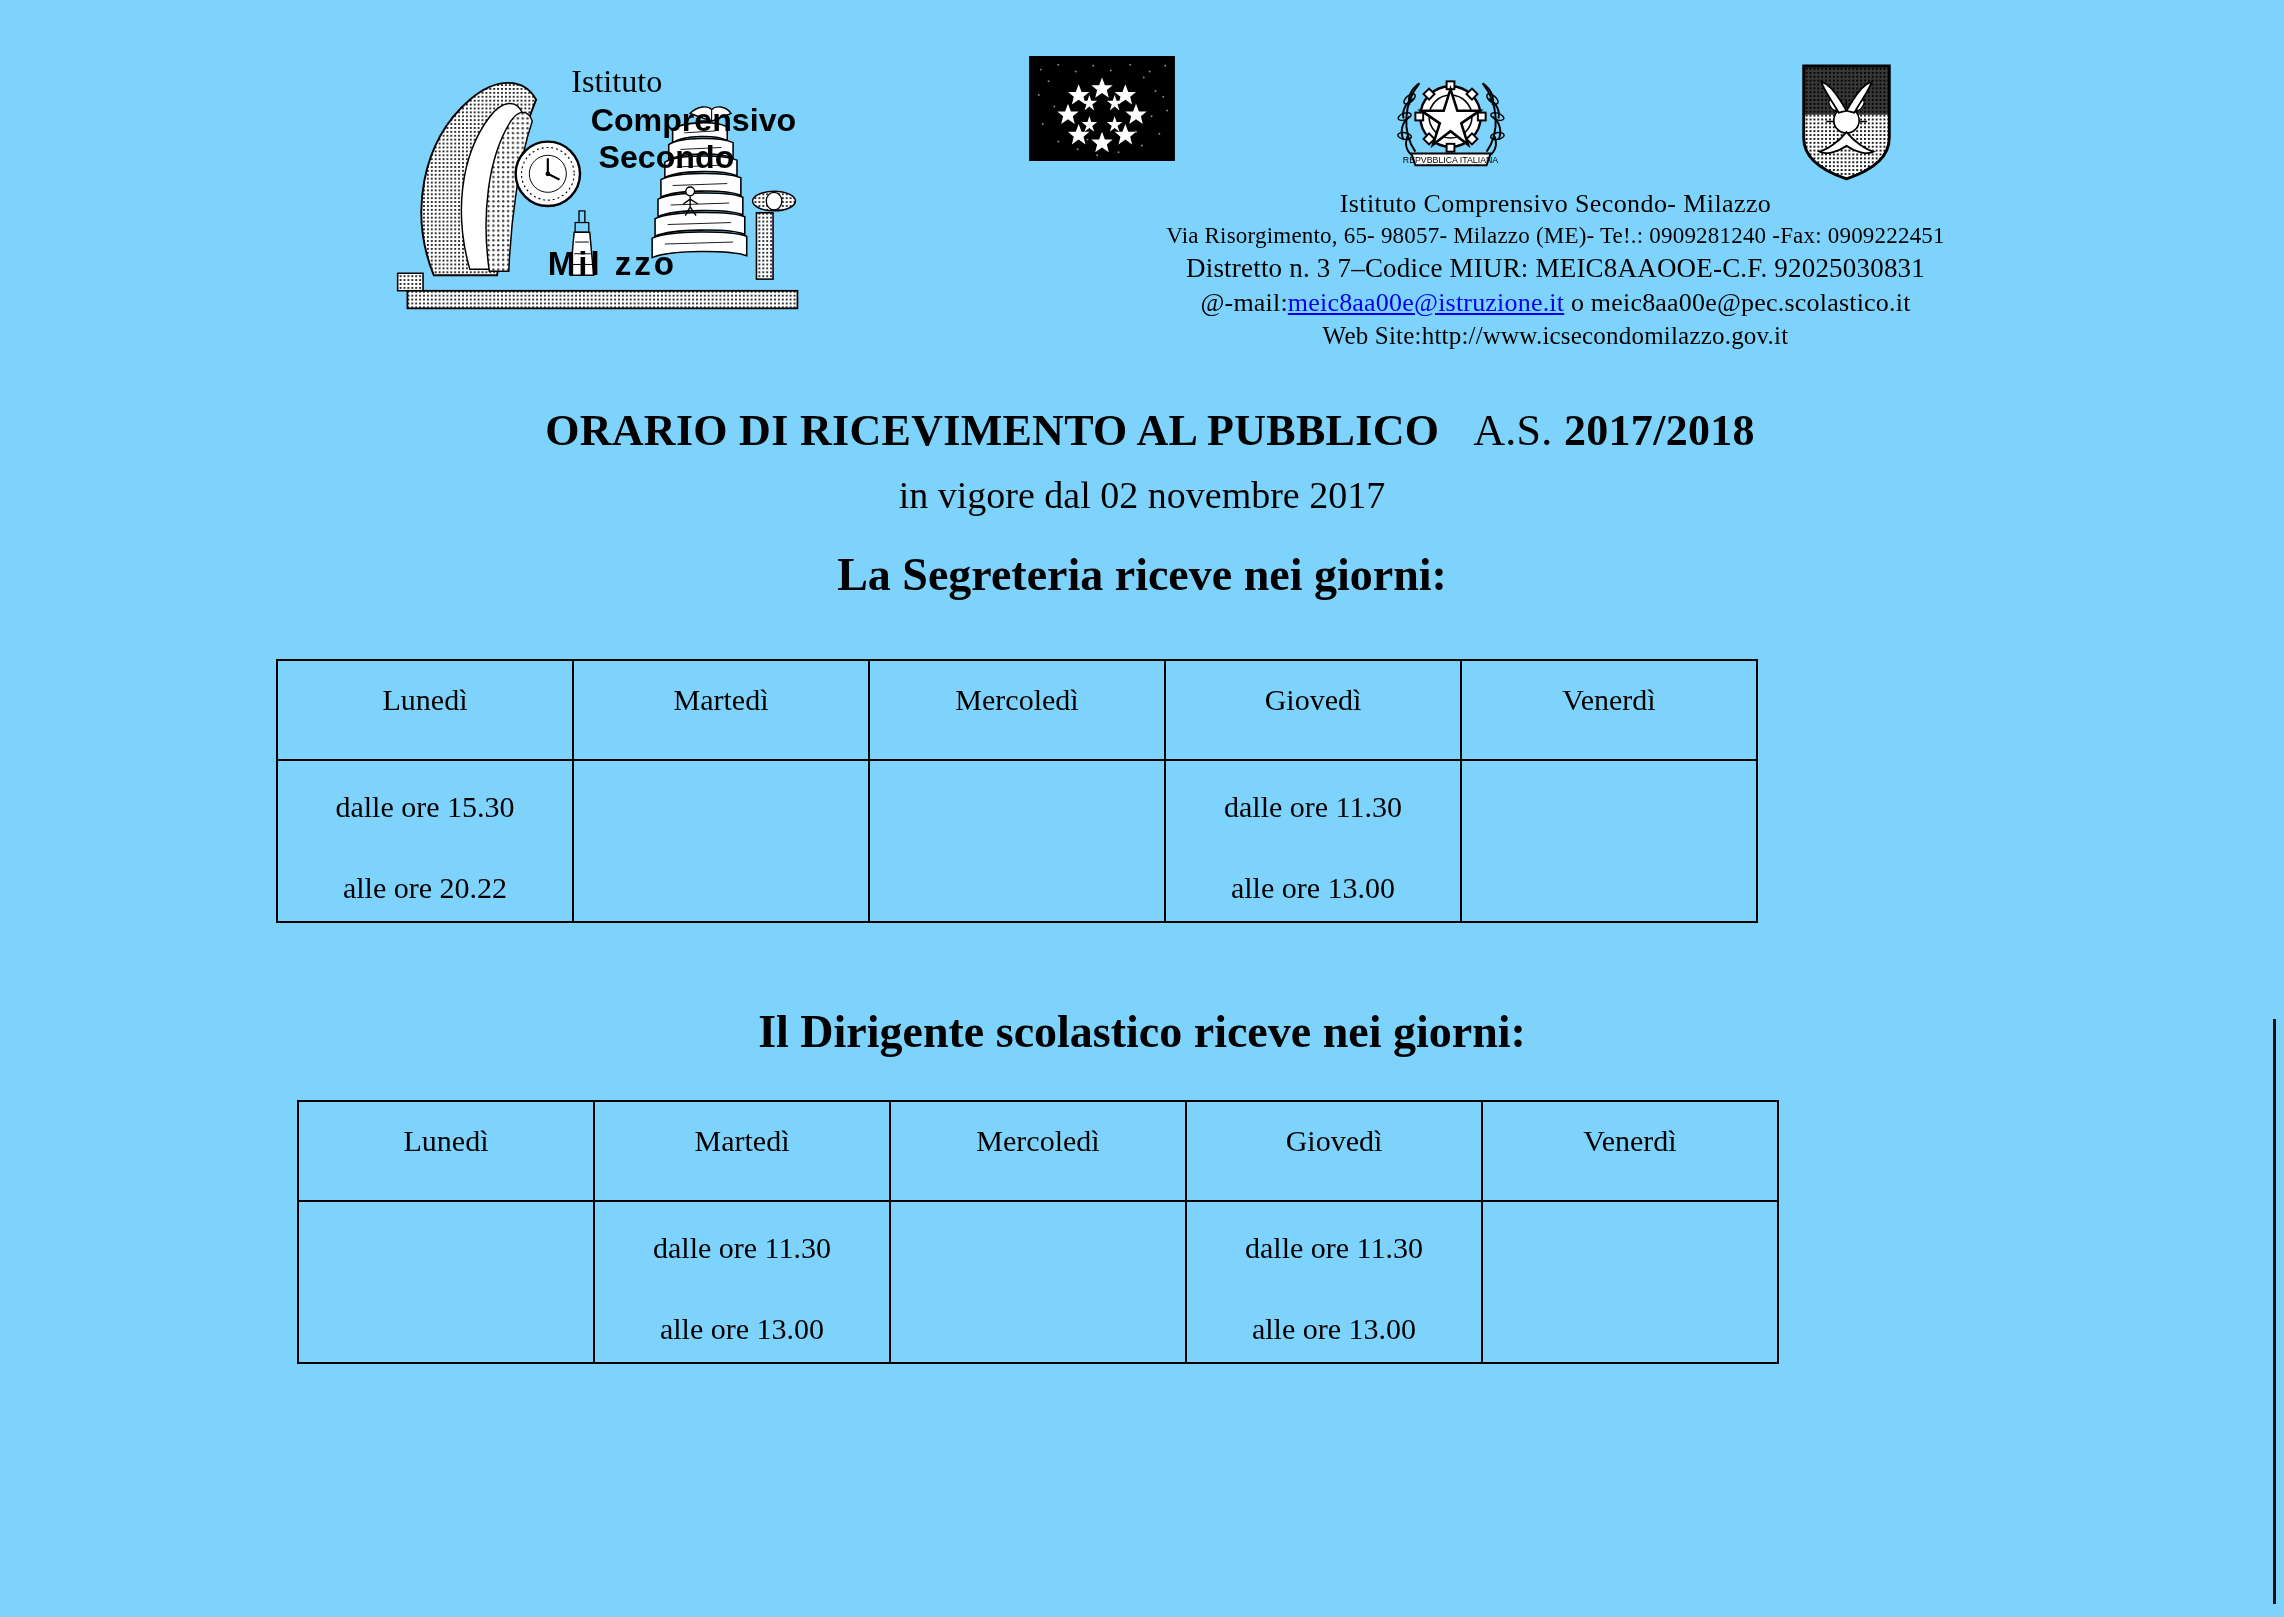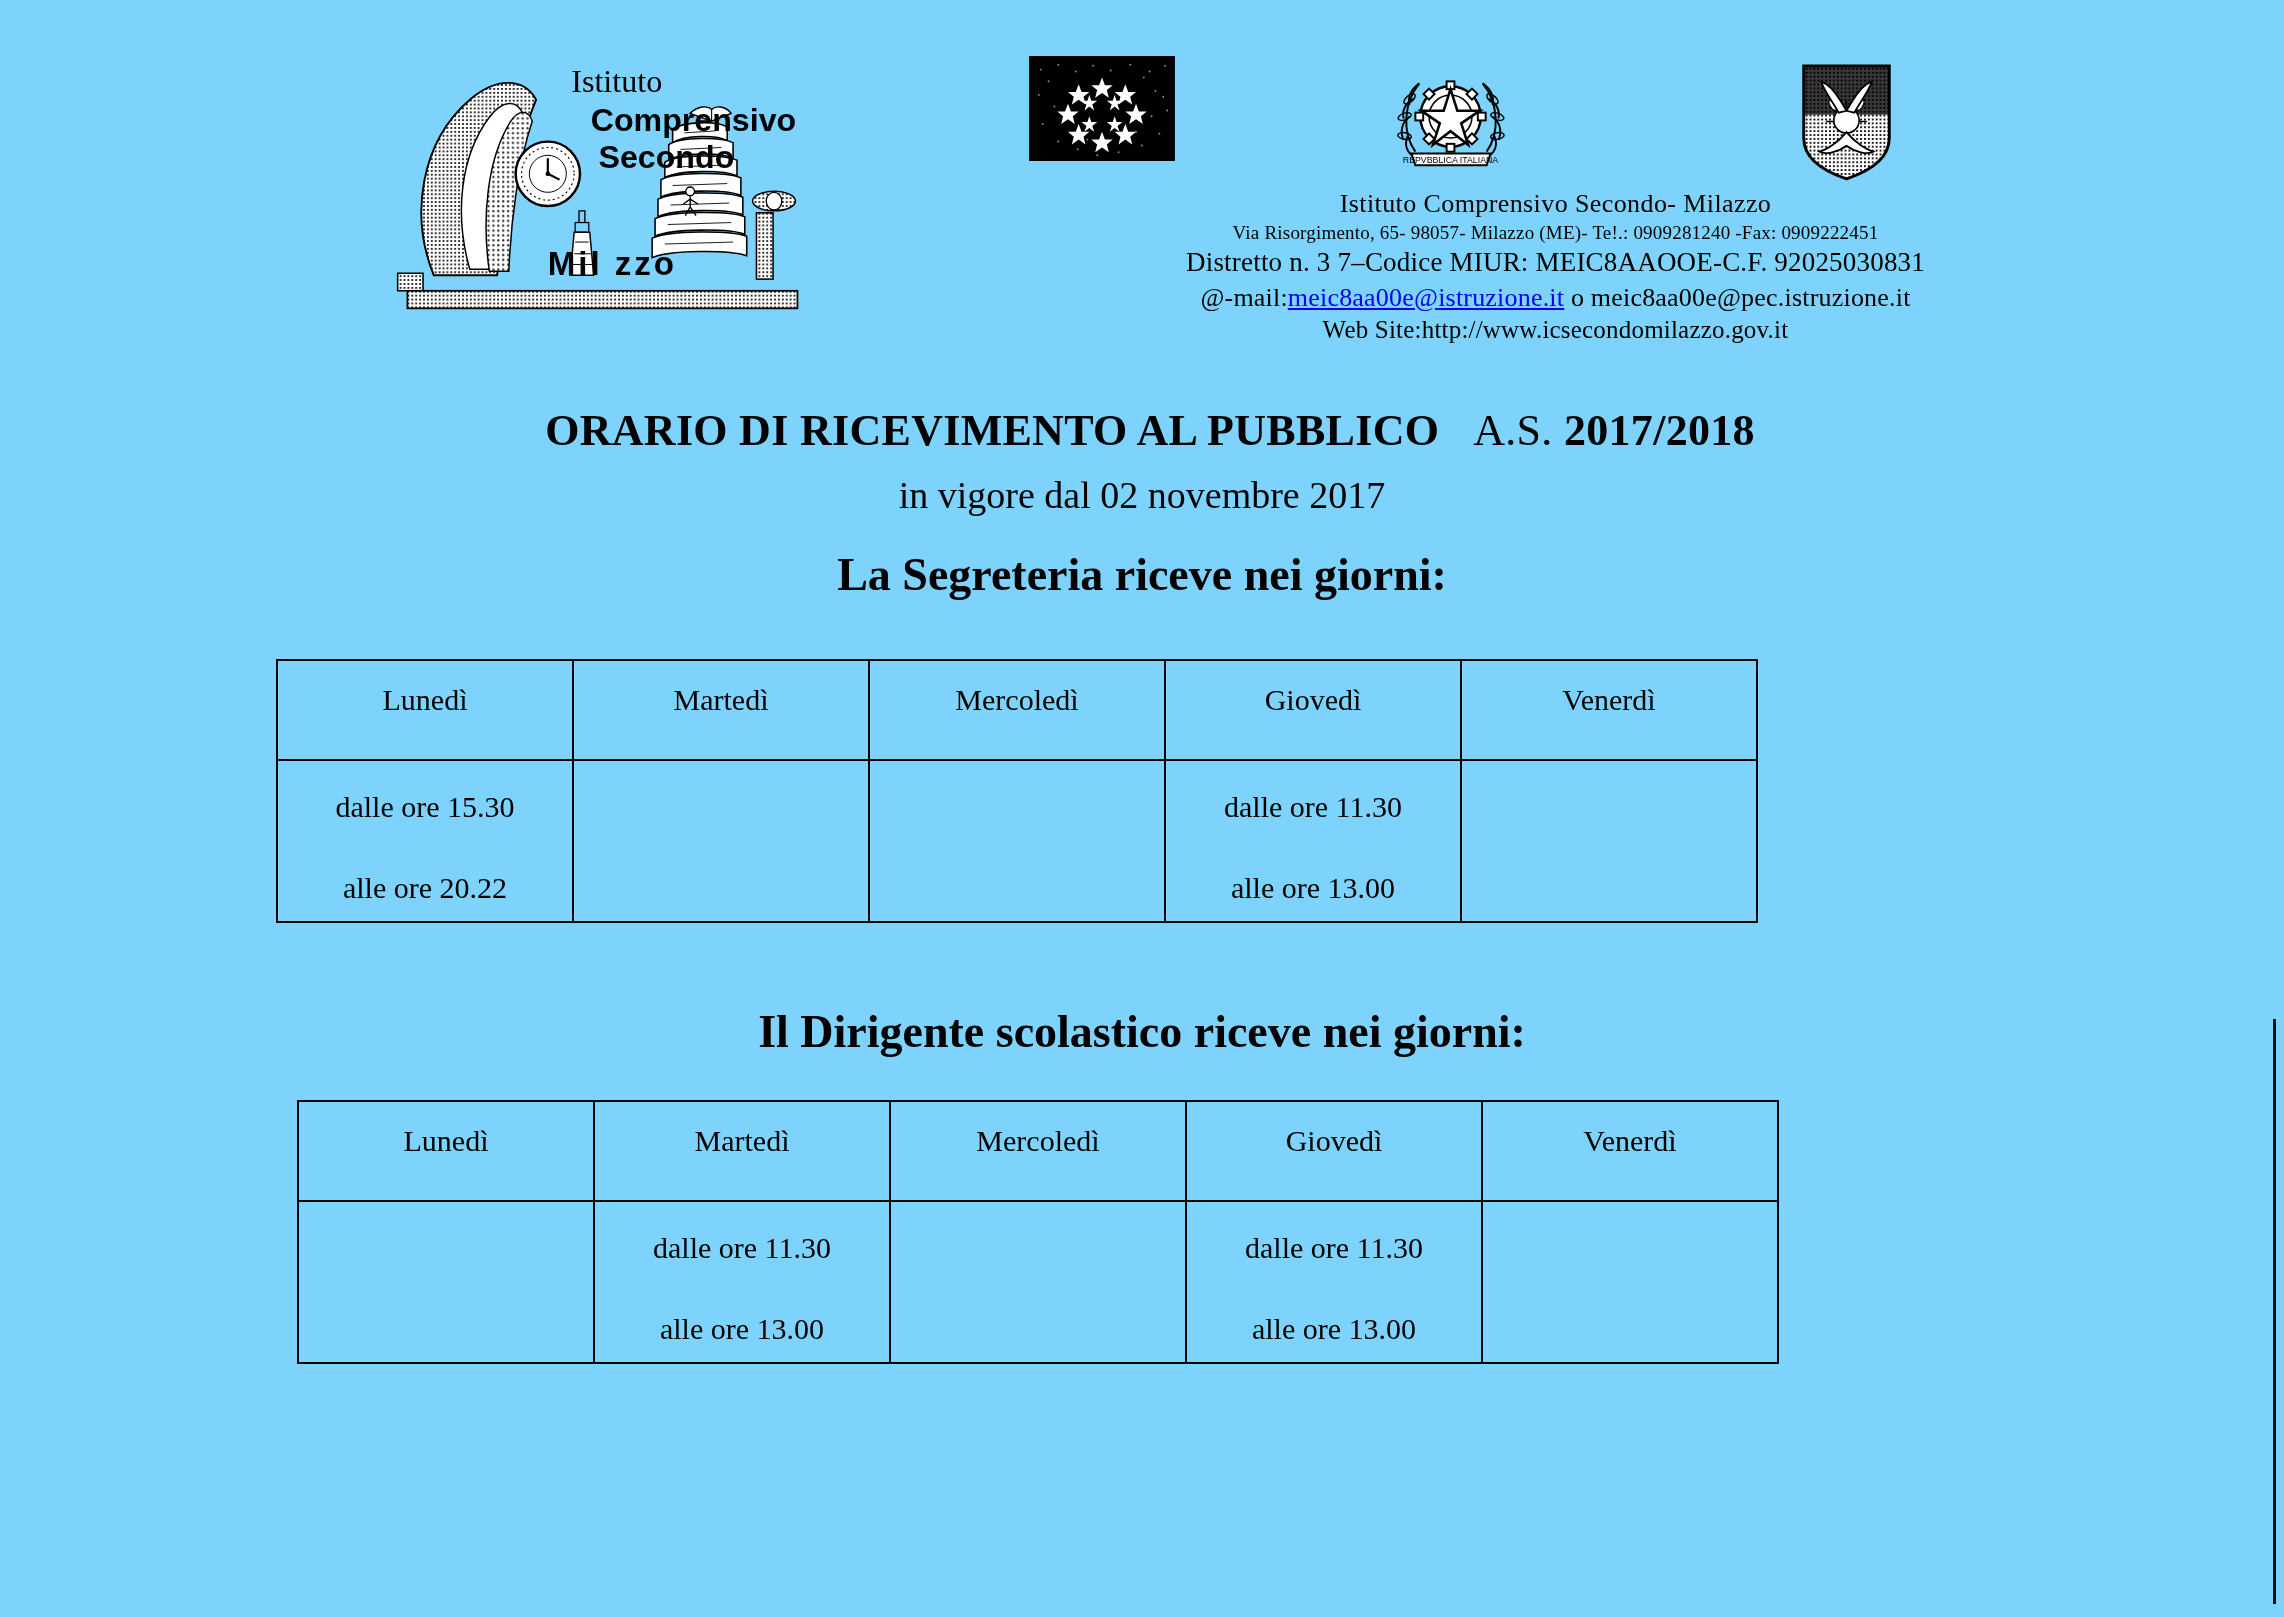--- a/index.html
+++ b/index.html
@@ -72,21 +72,21 @@
     width: 1239px;
     text-align: center;
     line-height: 1.30;
   }
   .school-info .info-line {
     font-size: 26px;
     letter-spacing: 0.2px;
     white-space: nowrap;
   }
   .school-info .info-line.line-name   { font-size: 26px; letter-spacing: 0.4px; }
-  .school-info .info-line.line-addr   { font-size: 19px; }
+  .school-info .info-line.line-addr   { font-size: 23px; }
   .school-info .info-line.line-distr  { font-size: 27px; }
   .school-info .info-line.line-mail   { font-size: 26px; }
   .school-info .info-line.line-web    { font-size: 25px; }
   .mail-link {
     text-decoration: underline;
     text-underline-offset: 2px;
   }
 
   
   .doc-title {
@@ -373,21 +373,21 @@
           <path d="M54 78 C46 88 34 96 26 98 C32 102 46 98 54 92 C62 98 76 102 82 98
                    C74 96 62 88 54 78 Z" fill="#ffffff" stroke="#000" stroke-width="1.8"></path>
         </g>
       </svg>
     </div>
 
     <div class="school-info">
       <div class="info-line line-name">Istituto   Comprensivo Secondo-  Milazzo</div>
       <div class="info-line line-addr">Via Risorgimento, 65-  98057-  Milazzo  (ME)- Te!.: 0909281240   -Fax: 0909222451</div>
       <div class="info-line line-distr">Distretto n. 3 7–Codice  MIUR: MEIC8AAOOE-C.F.  92025030831</div>
-      <div class="info-line line-mail"><span>@-mail:</span><a class="mail-link" href="#">meic8aa00e@istruzione.it</a><span> o </span><span>meic8aa00e@pec.istruzione.it</span></div>
+      <div class="info-line line-mail"><span>@-mail:</span><a class="mail-link" href="#">meic8aa00e@istruzione.it</a><span> o </span><span>meic8aa00e@pec.scolastico.it</span></div>
       <div class="info-line line-web">Web Site:http://www.icsecondomilazzo.gov.it</div>
     </div>
   </div>
 
   <div class="doc-title">
     <span class="title-main">ORARIO DI RICEVIMENTO  AL PUBBLICO</span><span>&nbsp;&nbsp;&nbsp;</span><span class="title-year-label">A.S.</span><span>&nbsp;</span><span class="title-year">2017/2018</span>
   </div>
 
   <div class="doc-subtitle">in vigore dal 02 novembre 2017</div>
 

